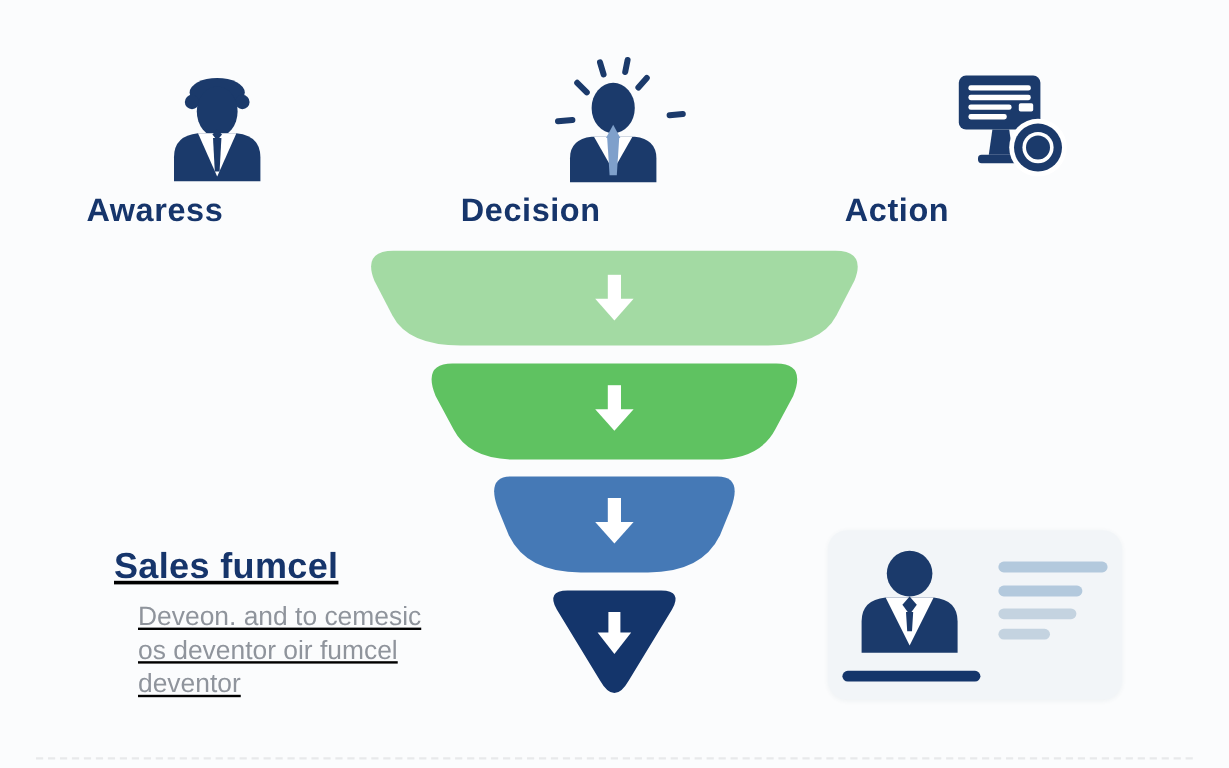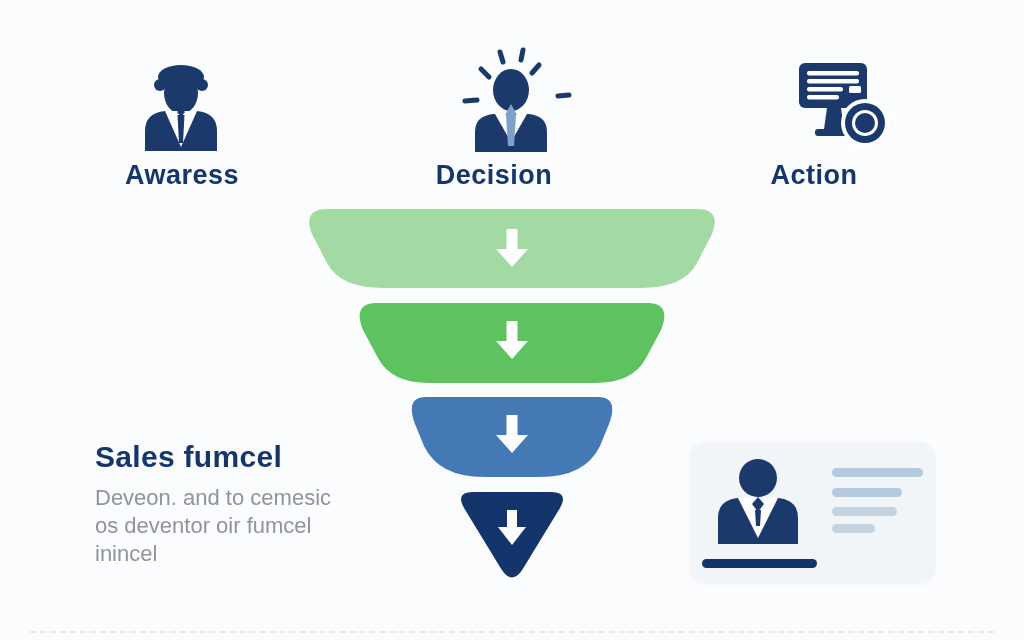--- a/index.html
+++ b/index.html
@@ -10,31 +10,31 @@
     overflow:hidden;
     font-family:"Liberation Sans", sans-serif;
   }
   .stage-icon{position:absolute;}
   .navy{fill:var(--icon-navy,#1b3a6b);}
   .white{fill:#ffffff;}
   .tie{fill:var(--tie-blue,#7fa0cb);}
   .ray{stroke:var(--icon-navy,#1b3a6b);stroke-width:5;stroke-linecap:round;}
   .stage-label{
     position:absolute;top:160px;width:220px;height:34px;
-    text-align:center;font-size:27px;font-weight:bold;
+    text-align:left;font-size:27px;font-weight:bold;
     color:var(--label-navy,#16356b);letter-spacing:.5px;
   }
   .funnel-svg{position:absolute;left:0;top:0;}
-  .caption{position:absolute;left:95px;top:440px;width:300px;}
+  .caption{position:absolute;left:95px;top:456px;width:300px;text-decoration:underline;}
   .caption-title{
     font-size:30px;font-weight:bold;color:var(--label-navy,#16356b);
     margin-bottom:10px;letter-spacing:.3px;
   }
   .caption-line{
-    font-size:22px;line-height:28px;color:var(--subtitle-gray,#8f949c);
+    font-size:22px;line-height:28px;color:var(--subtitle-gray,#8f949c);margin-left:20px;
   }
   .card{
     position:absolute;left:690px;top:442px;width:245px;height:141px;
     background:var(--card-bg,#f2f5f8);border-radius:16px;
     box-shadow:0 1px 4px rgba(40,60,90,0.06);
   }
   .card-person{position:absolute;left:20px;top:10px;}
   .card-line{position:absolute;left:142px;height:9px;border-radius:4.5px;}
   .card-line.l1{top:26px;width:91px;background:var(--card-line,#b3c9dd);}
   .card-line.l2{top:46px;width:70px;background:var(--card-line,#b3c9dd);}
@@ -117,21 +117,21 @@
     <g fill="#ffffff">
       <rect x="507" y="510" width="10" height="19"></rect>
       <polygon points="498,527 526,527 512,545"></polygon>
     </g>
   </svg>
 
   <div class="caption">
     <div class="caption-title">Sales fumcel</div>
     <div class="caption-line">Deveon. and to cemesic</div>
     <div class="caption-line">os deventor oir fumcel</div>
-    <div class="caption-line">inincel</div>
+    <div class="caption-line">deventor</div>
   </div>
 
   <div class="card">
     <svg class="card-person" width="100" height="100" viewBox="0 0 100 100">
       <circle class="navy" cx="48" cy="26" r="19"></circle>
       <path class="navy" d="M 8 92 L 8 66 Q 8 48 28 46 L 68 46 Q 88 48 88 66 L 88 92 Z"></path>
       <polygon class="white" points="28,46 48,86 68,46"></polygon>
       <polygon class="navy" points="42,52 48,45 54,52 48,60"></polygon>
       <polygon class="navy" points="45,58 51,58 50,74 46,74"></polygon>
     </svg>

